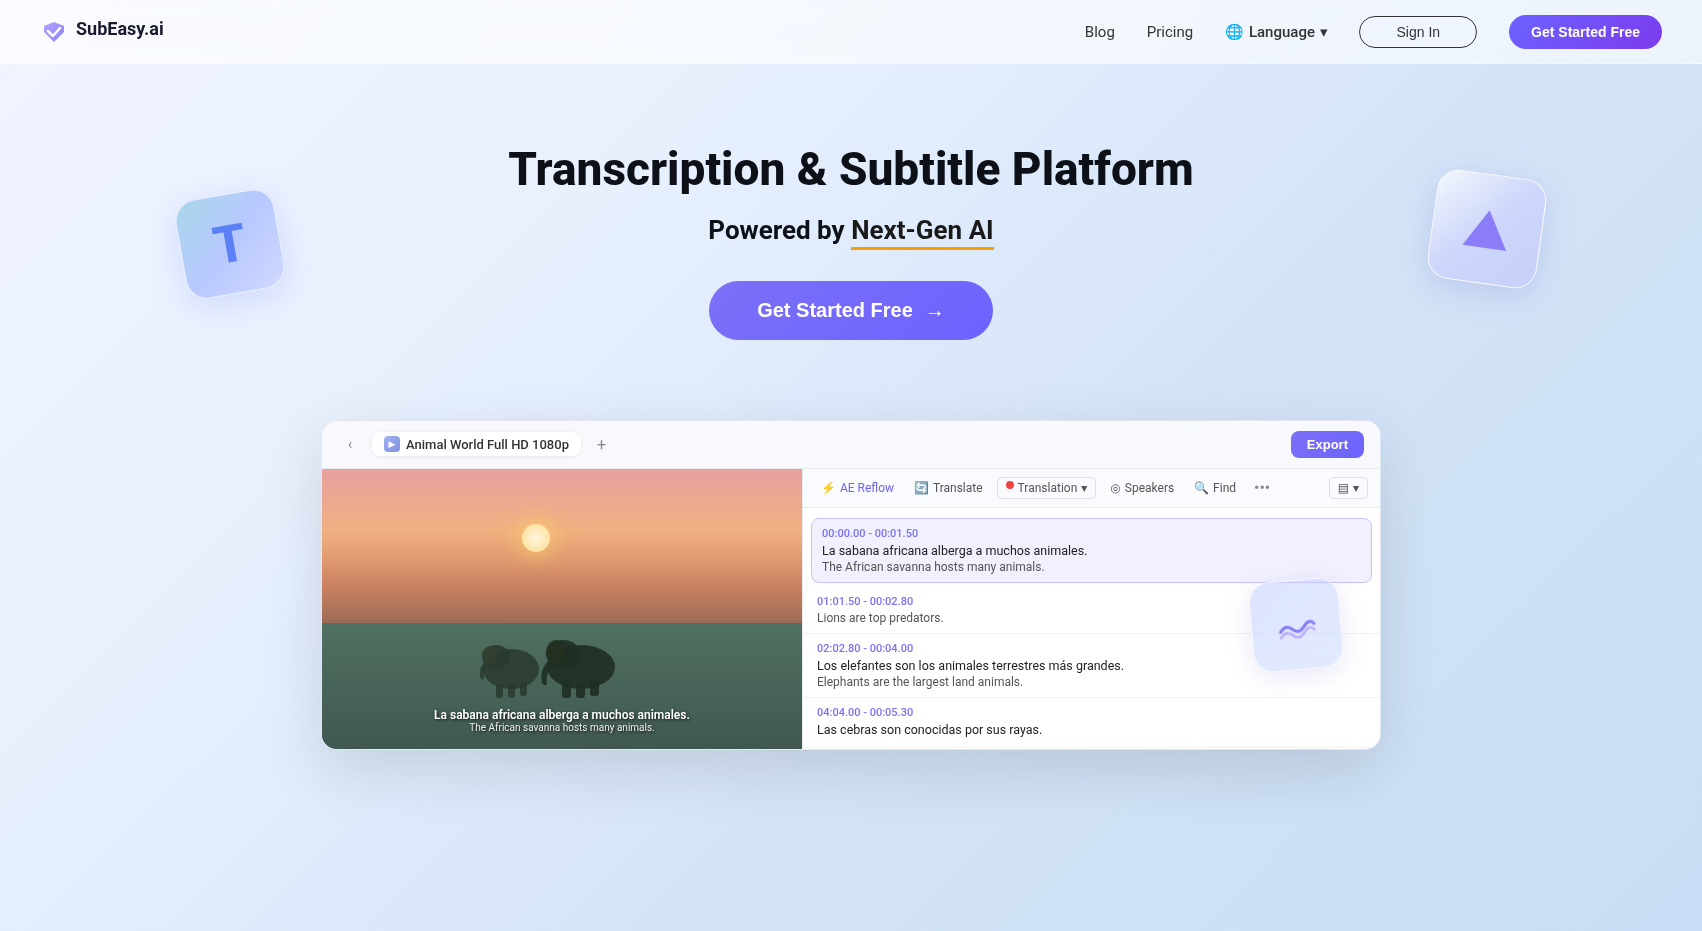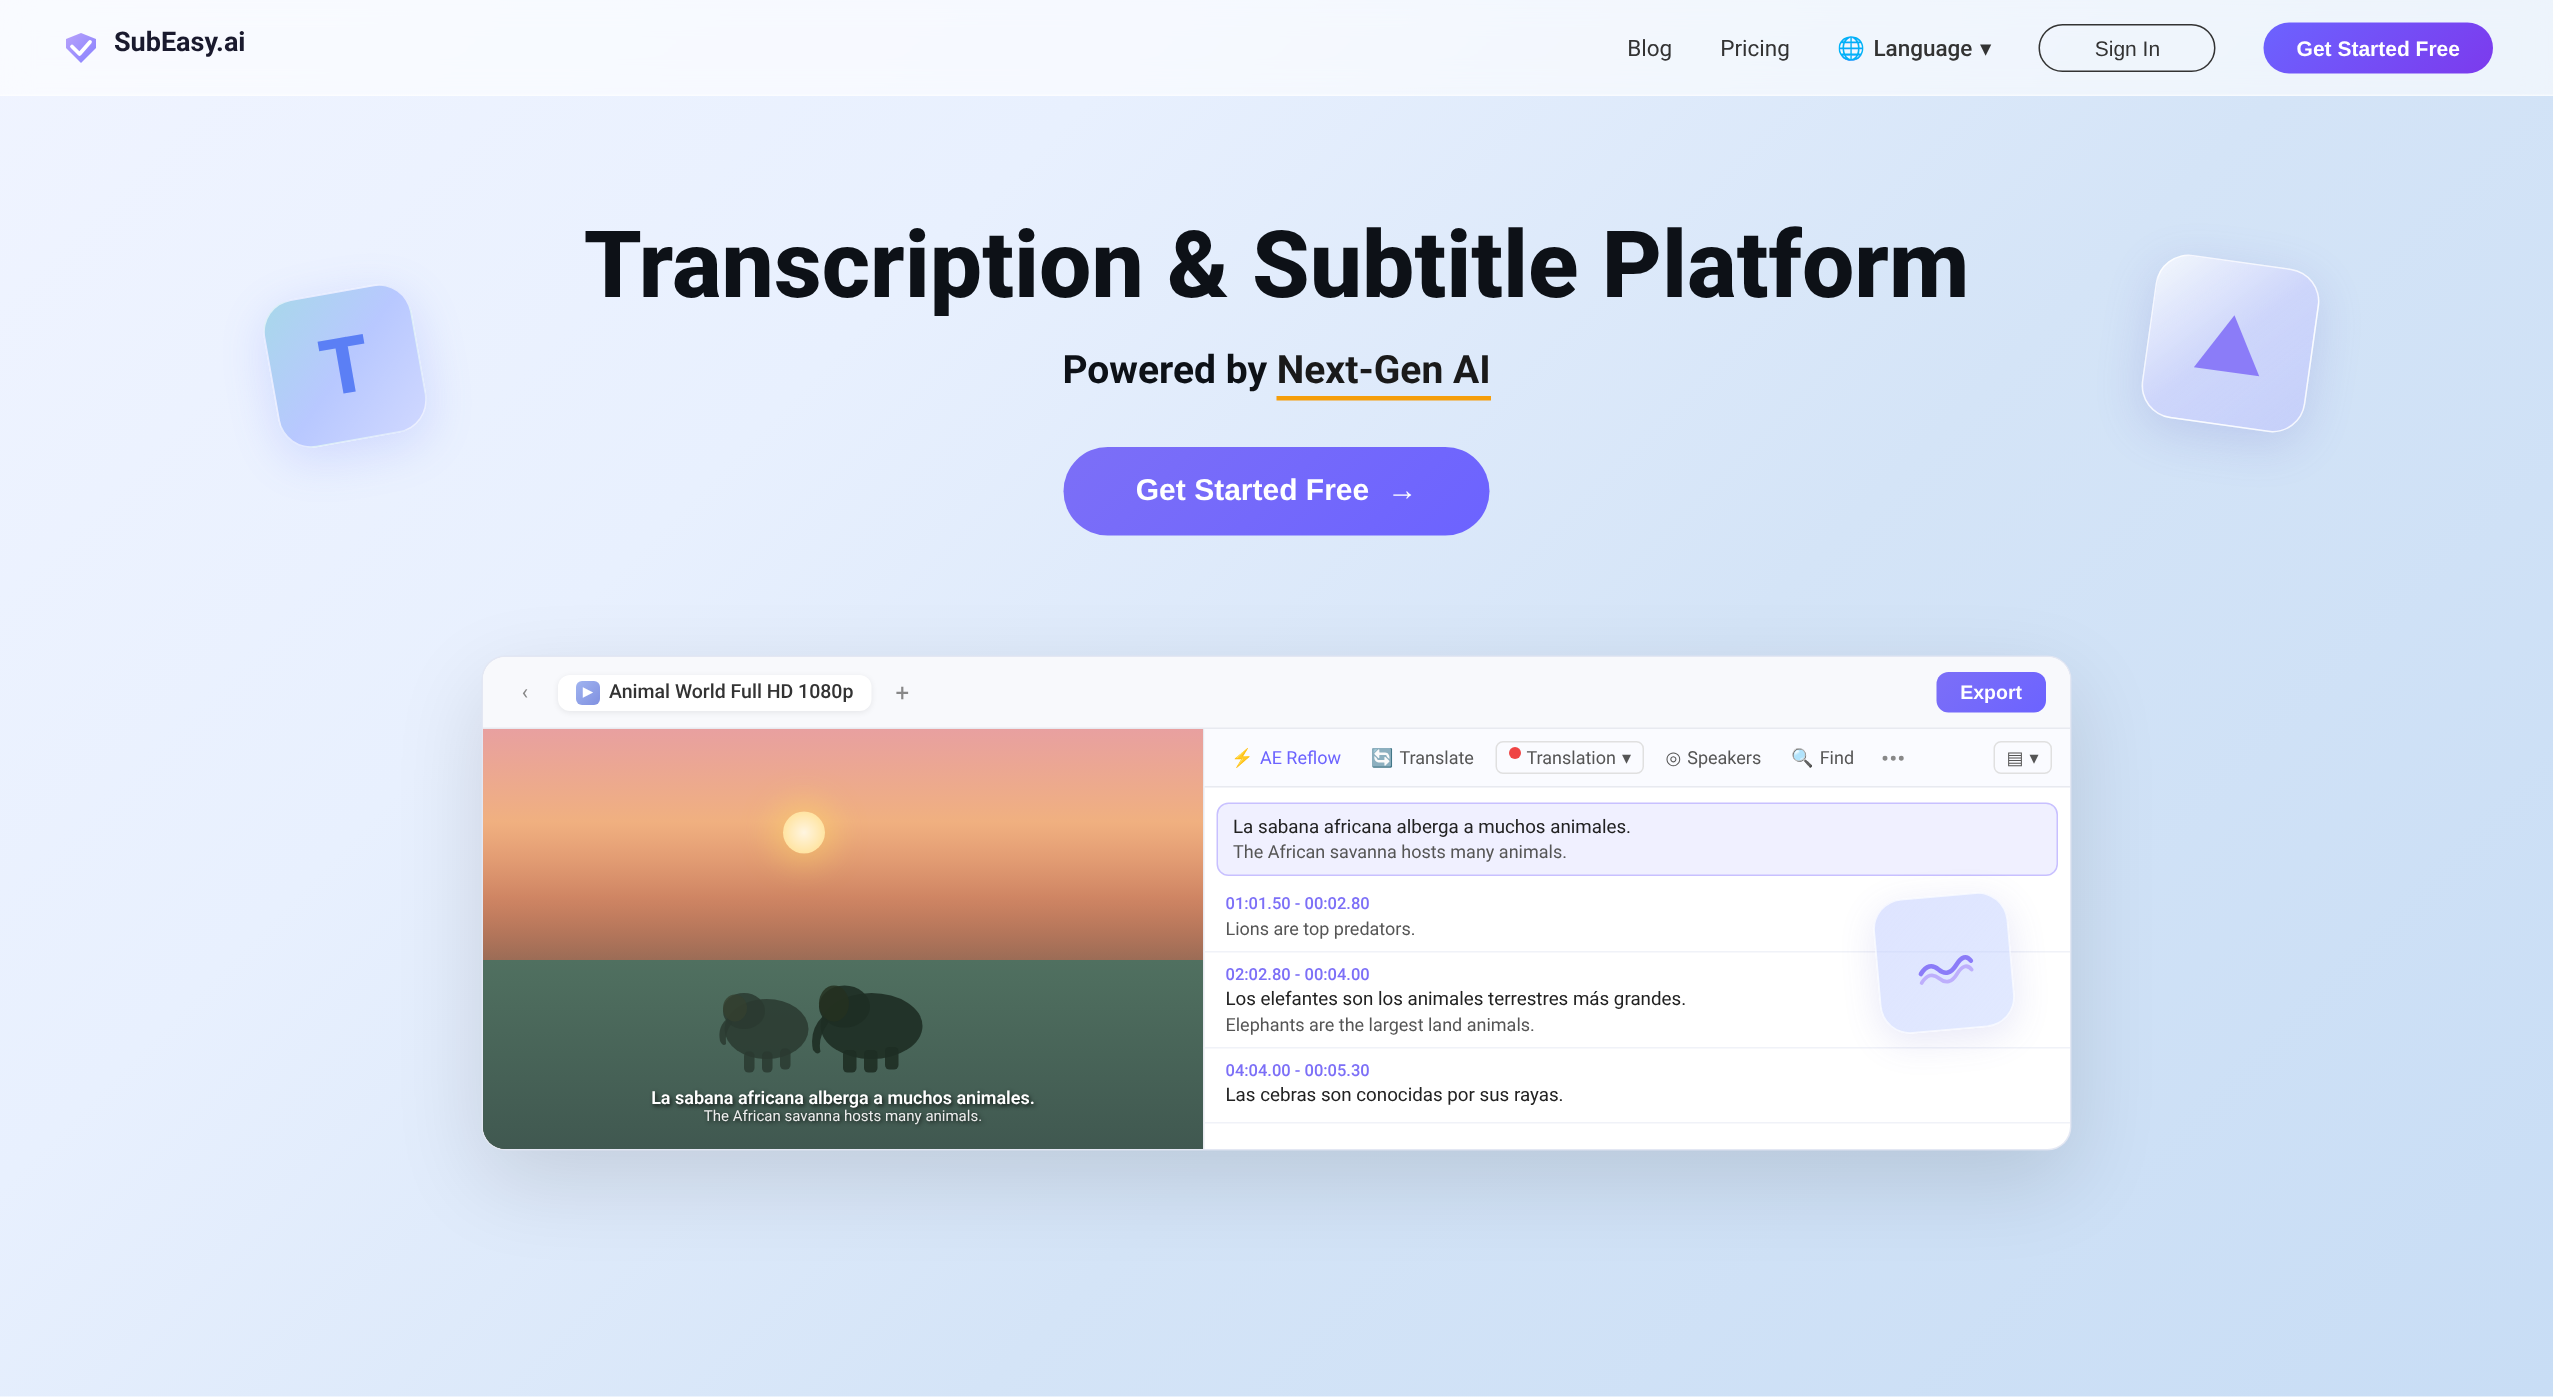--- a/index.html
+++ b/index.html
@@ -75,21 +75,21 @@
       cursor: pointer;
     }
 
     
     .hero {
       text-align: center;
       padding: 80px 20px 40px;
       position: relative;
     }
     .hero h1 {
-      font-size: 62px;
+      font-size: 46px;
       font-weight: 800;
       color: #0d1117;
       line-height: 1.1;
       margin-bottom: 20px;
     }
     .hero-subtitle {
       font-size: 26px;
       font-weight: 700;
       color: #0d1117;
       margin-bottom: 36px;
@@ -585,20 +585,21 @@
           <div class="toolbar-spacer"></div>
           <div class="view-toggle">
             <span>▤</span>
             <span>▾</span>
           </div>
         </div>
 
         <div class="transcript-entries">
 
           <div class="transcript-entry active">
+            <div class="entry-time">00:00.00 - 00:01.50</div>
             <div class="entry-text-es">La sabana africana alberga a muchos animales.</div>
             <div class="entry-text-en">The African savanna hosts many animals.</div>
           </div>
 
           <div class="transcript-entry">
             <div class="entry-time">01:01.50 - 00:02.80</div>
             <div class="entry-text-en">Lions are top predators.</div>
           </div>
 
           <div class="transcript-entry">

